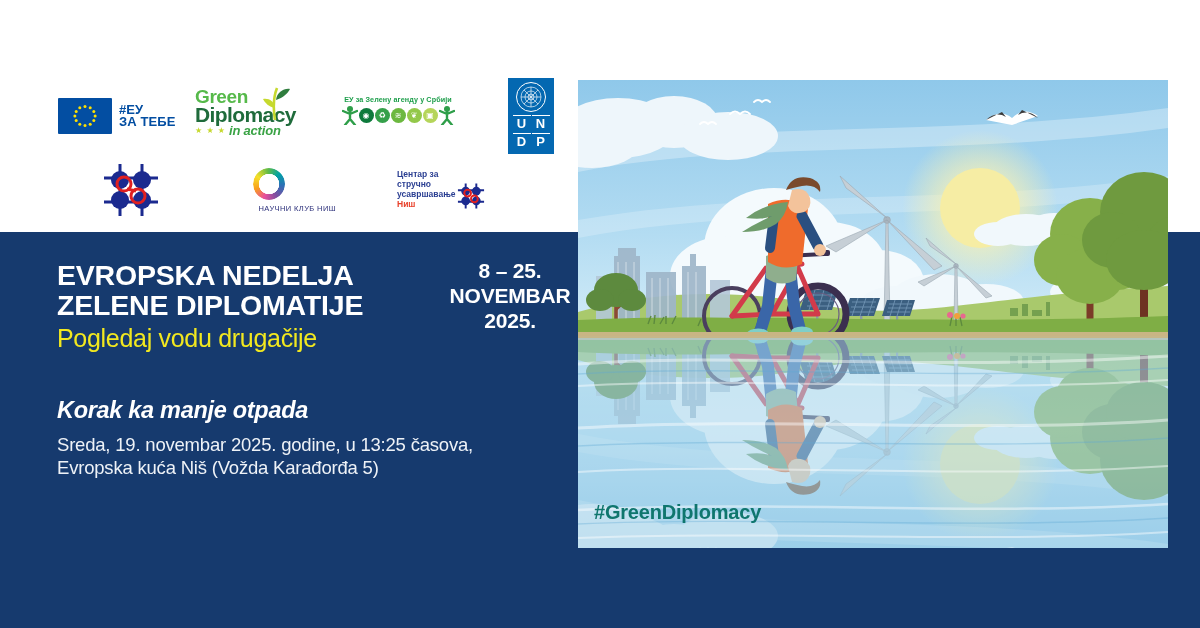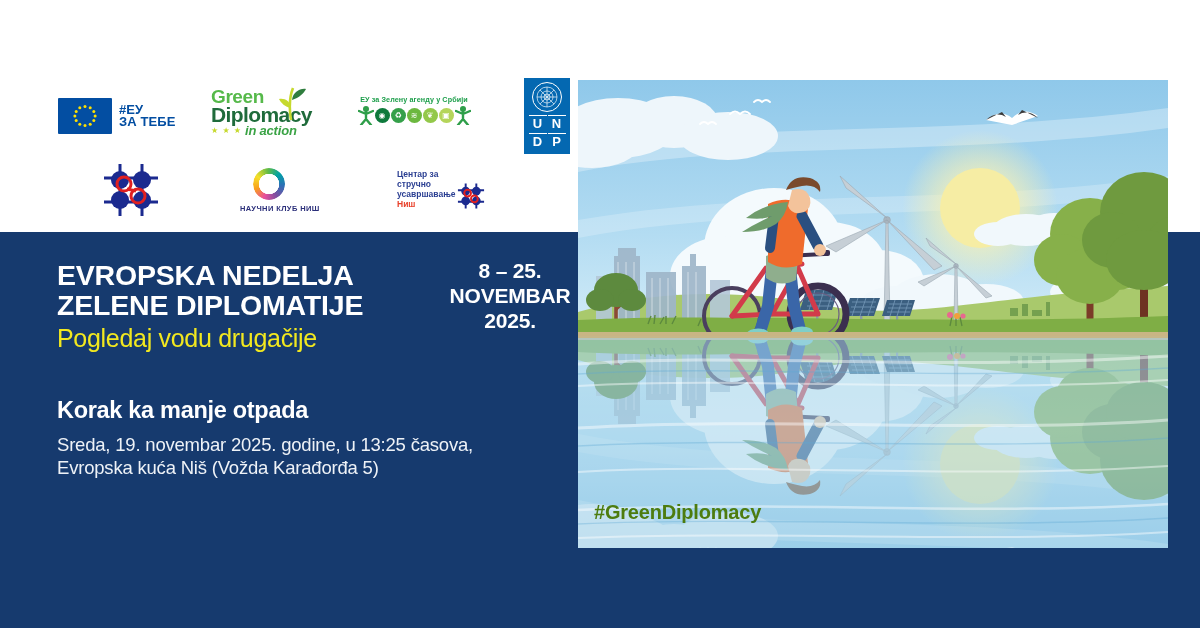--- a/index.html
+++ b/index.html
@@ -55,43 +55,43 @@
   .nk-marks{display:flex;gap:7px;align-items:center;justify-content:center;height:34px;}
   .nk-circle{width:32px;height:32px;border-radius:50%;box-sizing:border-box;border:5px solid transparent;
     background:conic-gradient(from 200deg,#e94f9c,#f9a01b,#f5e02a,#64bb46,#00a2a5,#2e6fb7,#7e4fa0,#e94f9c) border-box;
     -webkit-mask:radial-gradient(circle, transparent 10px, #000 10.5px);
             mask:radial-gradient(circle, transparent 10px, #000 10.5px);}
   .nk-square{width:32px;height:32px;box-sizing:border-box;
     background:conic-gradient(from 200deg,#00a2a5,#2e6fb7,#7e4fa0,#e94f9c,#f9a01b,#f5e02a,#64bb46,#00a2a5);
     -webkit-mask:linear-gradient(#000 0 0) padding-box exclude, linear-gradient(#000 0 0);
     padding:5px;}
   .nk-square-inner{width:100%;height:100%;background:#fff;}
-  .nk-label{font-size:7.5px;font-weight:bold;color:#2b2f7a;text-align:left;letter-spacing:.4px;margin-top:3px;}
+  .nk-label{font-size:7.5px;font-weight:normal;color:#2b2f7a;text-align:right;letter-spacing:.4px;margin-top:3px;}
 
   
   .cz-logo{display:flex;align-items:flex-start;}
   .cz-text{font-size:8.5px;font-weight:bold;color:#2b3f92;line-height:10px;}
   .cz-nis{color:#e8402a;}
 
   
   .headline{position:absolute;left:57px;top:260px;width:380px;}
   .headline h1{margin:0;color:#ffffff;font-size:28.5px;font-weight:bold;line-height:30px;letter-spacing:-.2px;}
   .subtitle{margin:4px 0 0;color:#f2e81f;font-size:25px;line-height:28px;letter-spacing:-.3px;}
 
   .datebox{position:absolute;left:440px;top:258px;width:140px;text-align:center;
     color:#ffffff;font-size:21px;font-weight:bold;line-height:25px;letter-spacing:-.2px;}
 
   .event{position:absolute;left:57px;top:396px;width:500px;}
-  .event h2{margin:0;color:#ffffff;font-size:23.5px;font-weight:bold;line-height:28px;letter-spacing:-.3px;}
+  .event h2{margin:0;color:#ffffff;font-size:23.5px;font-weight:bold;line-height:28px;letter-spacing:-.3px;font-style:italic;}
   .event p{margin:9px 0 0;color:#eef2f7;font-size:18.5px;line-height:23px;font-weight:normal;letter-spacing:-.2px;}
 
   
   .illus{position:absolute;left:578px;top:80px;width:590px;height:468px;overflow:hidden;background:#bfe0f3;}
   .illus svg{display:block;width:590px;height:468px;}
-  .hashtag{position:absolute;left:16px;bottom:24px;color:#4d7c0f;font-size:20px;font-weight:bold;letter-spacing:-.2px;}
+  .hashtag{position:absolute;left:16px;bottom:24px;color:#0f766e;font-size:20px;font-weight:bold;letter-spacing:-.2px;}
 </style>
 </head>
 <body>
 
 <div class="poster">
 
   <div class="logo-band">
 
     <div class="logo-row logo-row-1">
 
@@ -113,21 +113,21 @@
                 <circle cx="21.8" cy="9.8" r="1.5"></circle>
             </g>
           </svg>
         </div>
         <div>
           <div class="eu-text">#ЕУ</div>
           <div class="eu-text">ЗА ТЕБЕ</div>
         </div>
       </div>
 
-      <div class="logo-slot" style="width:140px;margin-left:16px;">
+      <div class="logo-slot" style="width:140px;margin-left:0;">
         <div class="gd-logo">
           <svg class="gd-leaf" viewBox="0 0 36 34" aria-hidden="true">
             <path d="M18 34 C16 22 16 12 20 2" stroke="#c6d92e" stroke-width="2.6" fill="none"></path>
             <path d="M19 14 C26 12 31 7 33 3 C27 2 20 6 19 14 Z" fill="#2f7d3e"></path>
             <path d="M18 22 C12 21 8 17 6 13 C12 12 17 15 18 22 Z" fill="#c6d92e"></path>
           </svg>
           <div class="gd-green">Green</div>
           <div class="gd-dipl">Diplomacy</div>
           <div style="display:flex;align-items:center;gap:3px;">
             <span class="gd-stars" style="position:static;">★ ★ ★</span>

